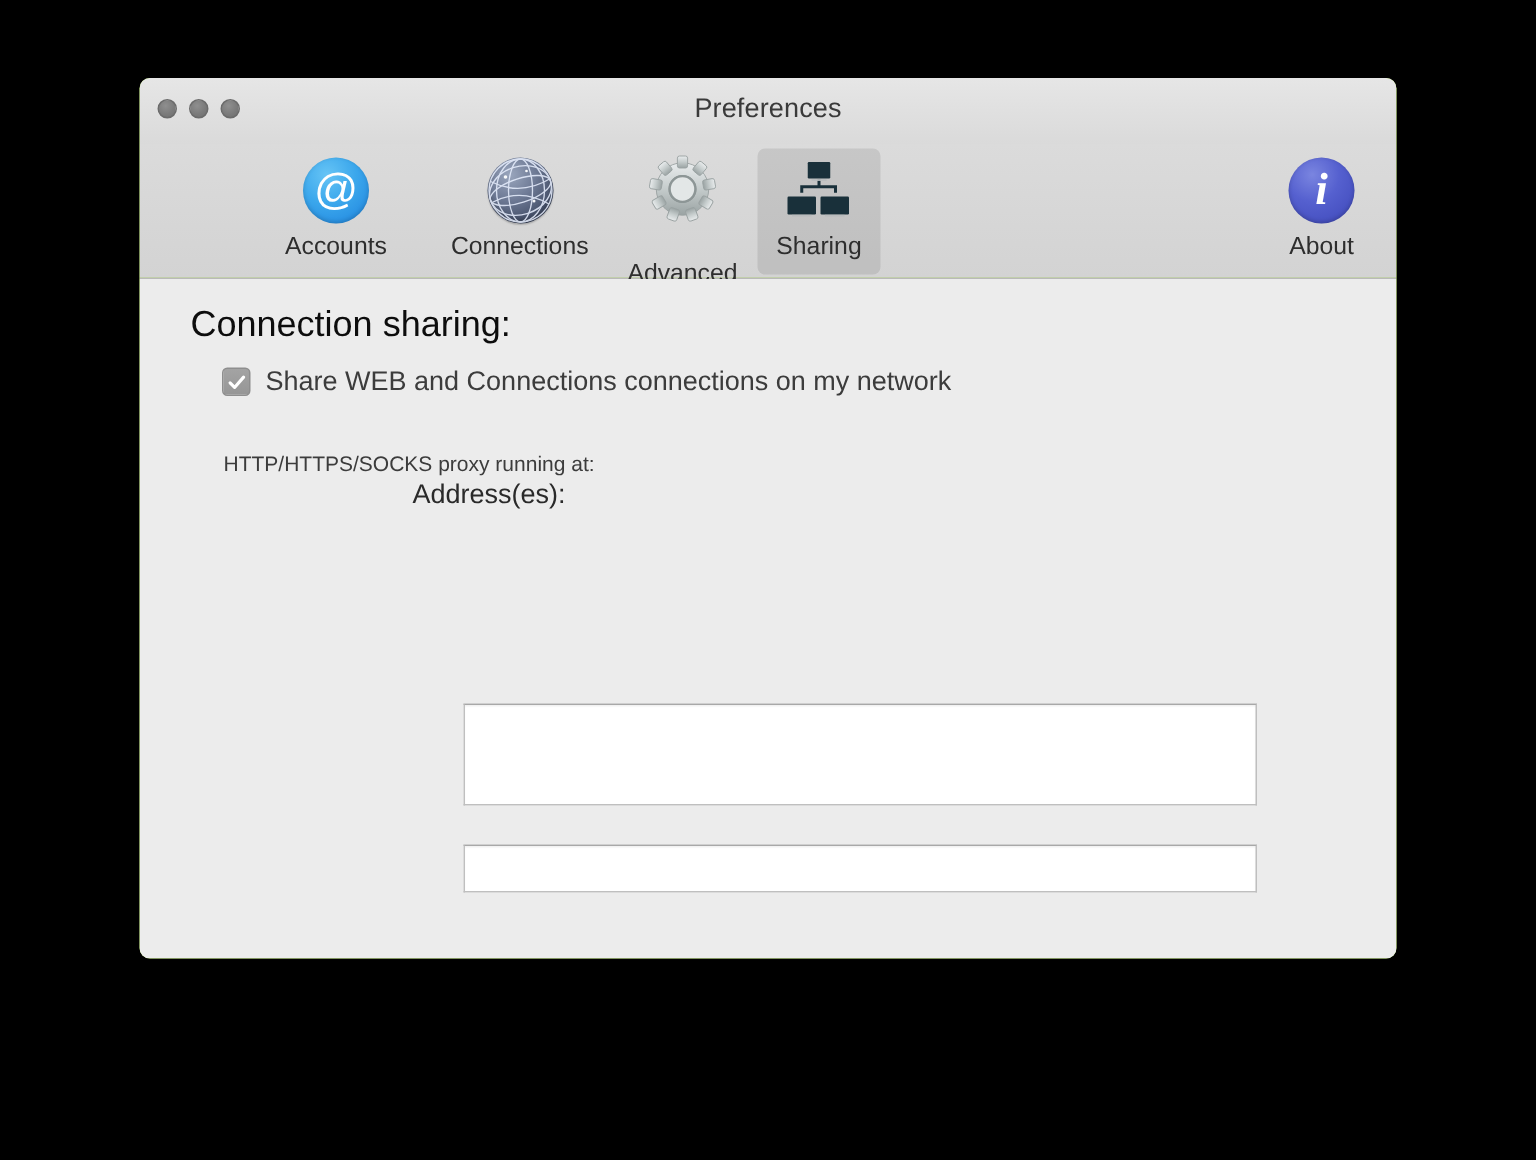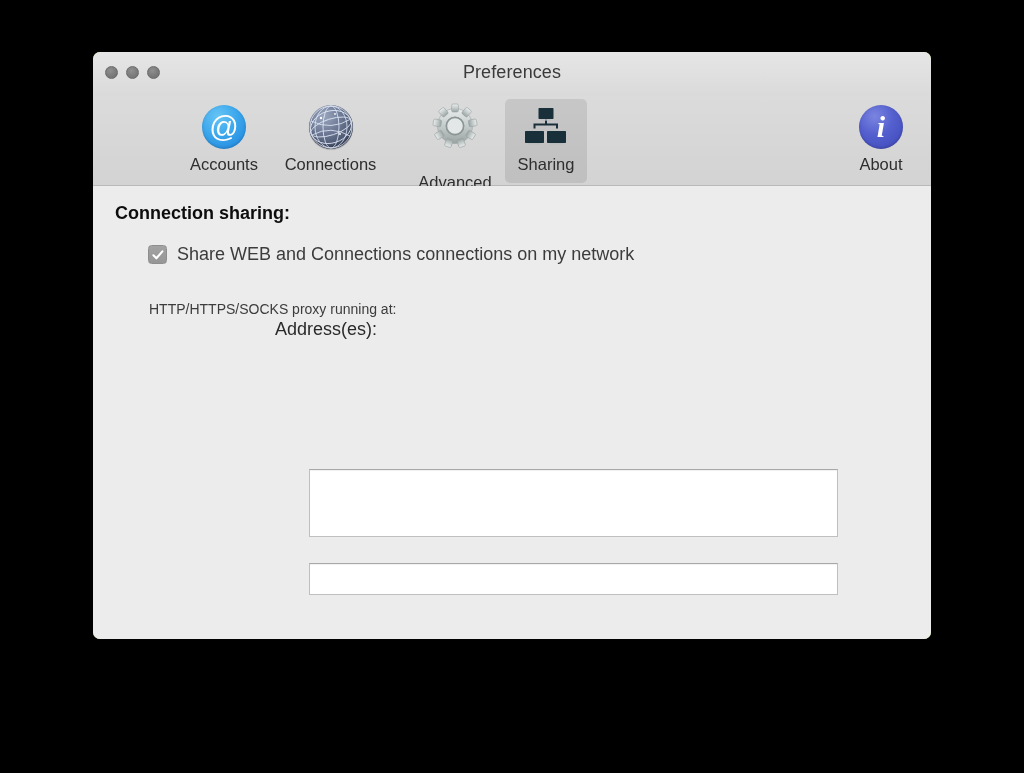--- a/index.html
+++ b/index.html
@@ -153,24 +153,24 @@
   }
 
   
   #content {
     position: relative;
     height: 453px;
     background: #ececec;
   }
   #section-title {
     position: absolute;
-    left: 22px;
+    left: 34px;
     top: 17px;
-    font-size: 18px;
-    font-weight: bold;
+    font-size: 24px;
+    font-weight: normal;
     color: #0d0d0d;
   }
   #share-row {
     position: absolute;
     left: 55px;
     top: 58px;
     display: flex;
     align-items: center;
   }
   .checkbox {
@@ -255,21 +255,21 @@
   <div id="toolbar">
 
 
     <div class="tool-item" style="left:91px;">
       <div class="tool-icon">
         <div class="ic-at">@</div>
       </div>
       <div class="tool-label">Accounts</div>
     </div>
 
-    <div class="tool-item" style="left:180px;width:115px;">
+    <div class="tool-item" style="left:196px;width:115px;">
       <div class="tool-icon">
         <div class="ic-globe">
           <svg width="44" height="44" viewBox="0 0 44 44">
             <g stroke="#e9f0ff" stroke-width="0.9" fill="none" opacity="0.85">
               <ellipse cx="22" cy="22" rx="21" ry="21"></ellipse>
               <ellipse cx="22" cy="22" rx="8" ry="21"></ellipse>
               <ellipse cx="22" cy="22" rx="16" ry="21"></ellipse>
               <ellipse cx="22" cy="22" rx="21" ry="8" transform="rotate(-18 22 22)"></ellipse>
               <ellipse cx="22" cy="22" rx="21" ry="16" transform="rotate(-18 22 22)"></ellipse>
               <path d="M2 16 Q22 26 42 14"></path>

